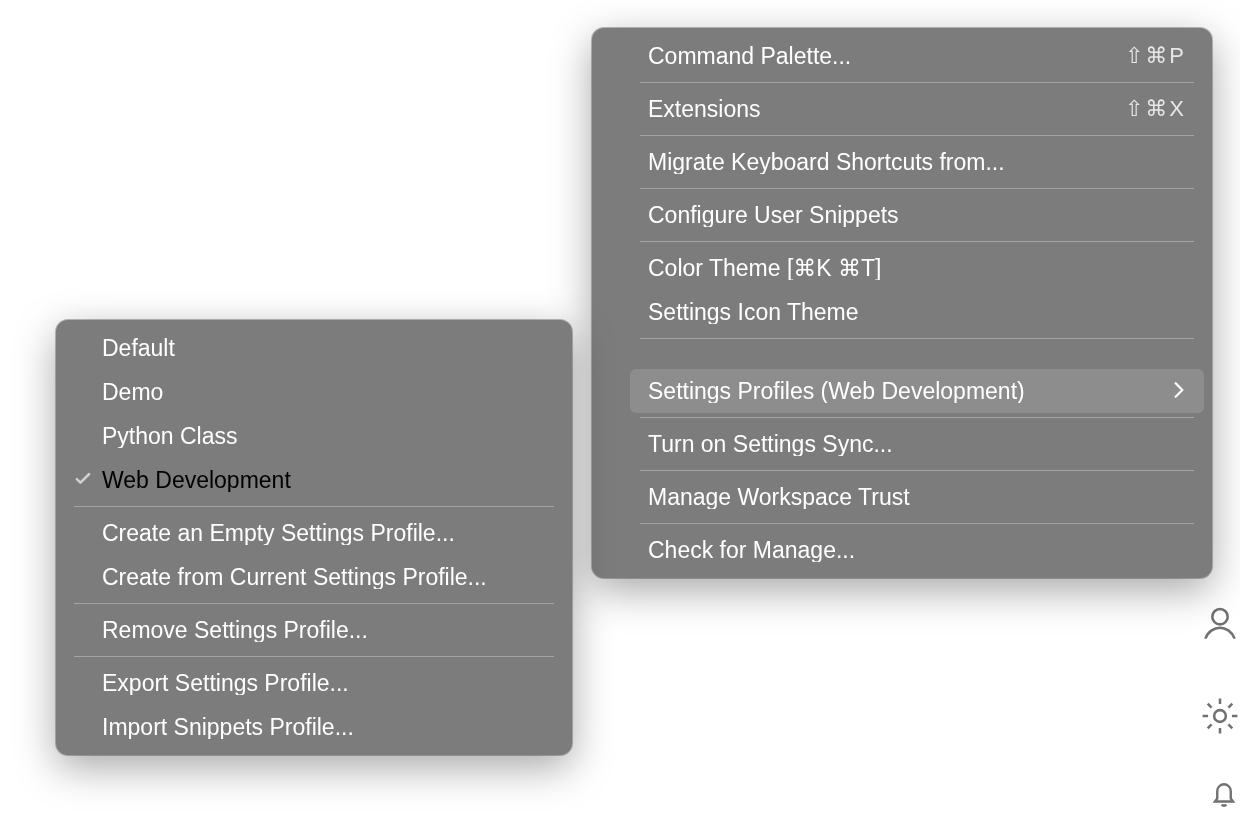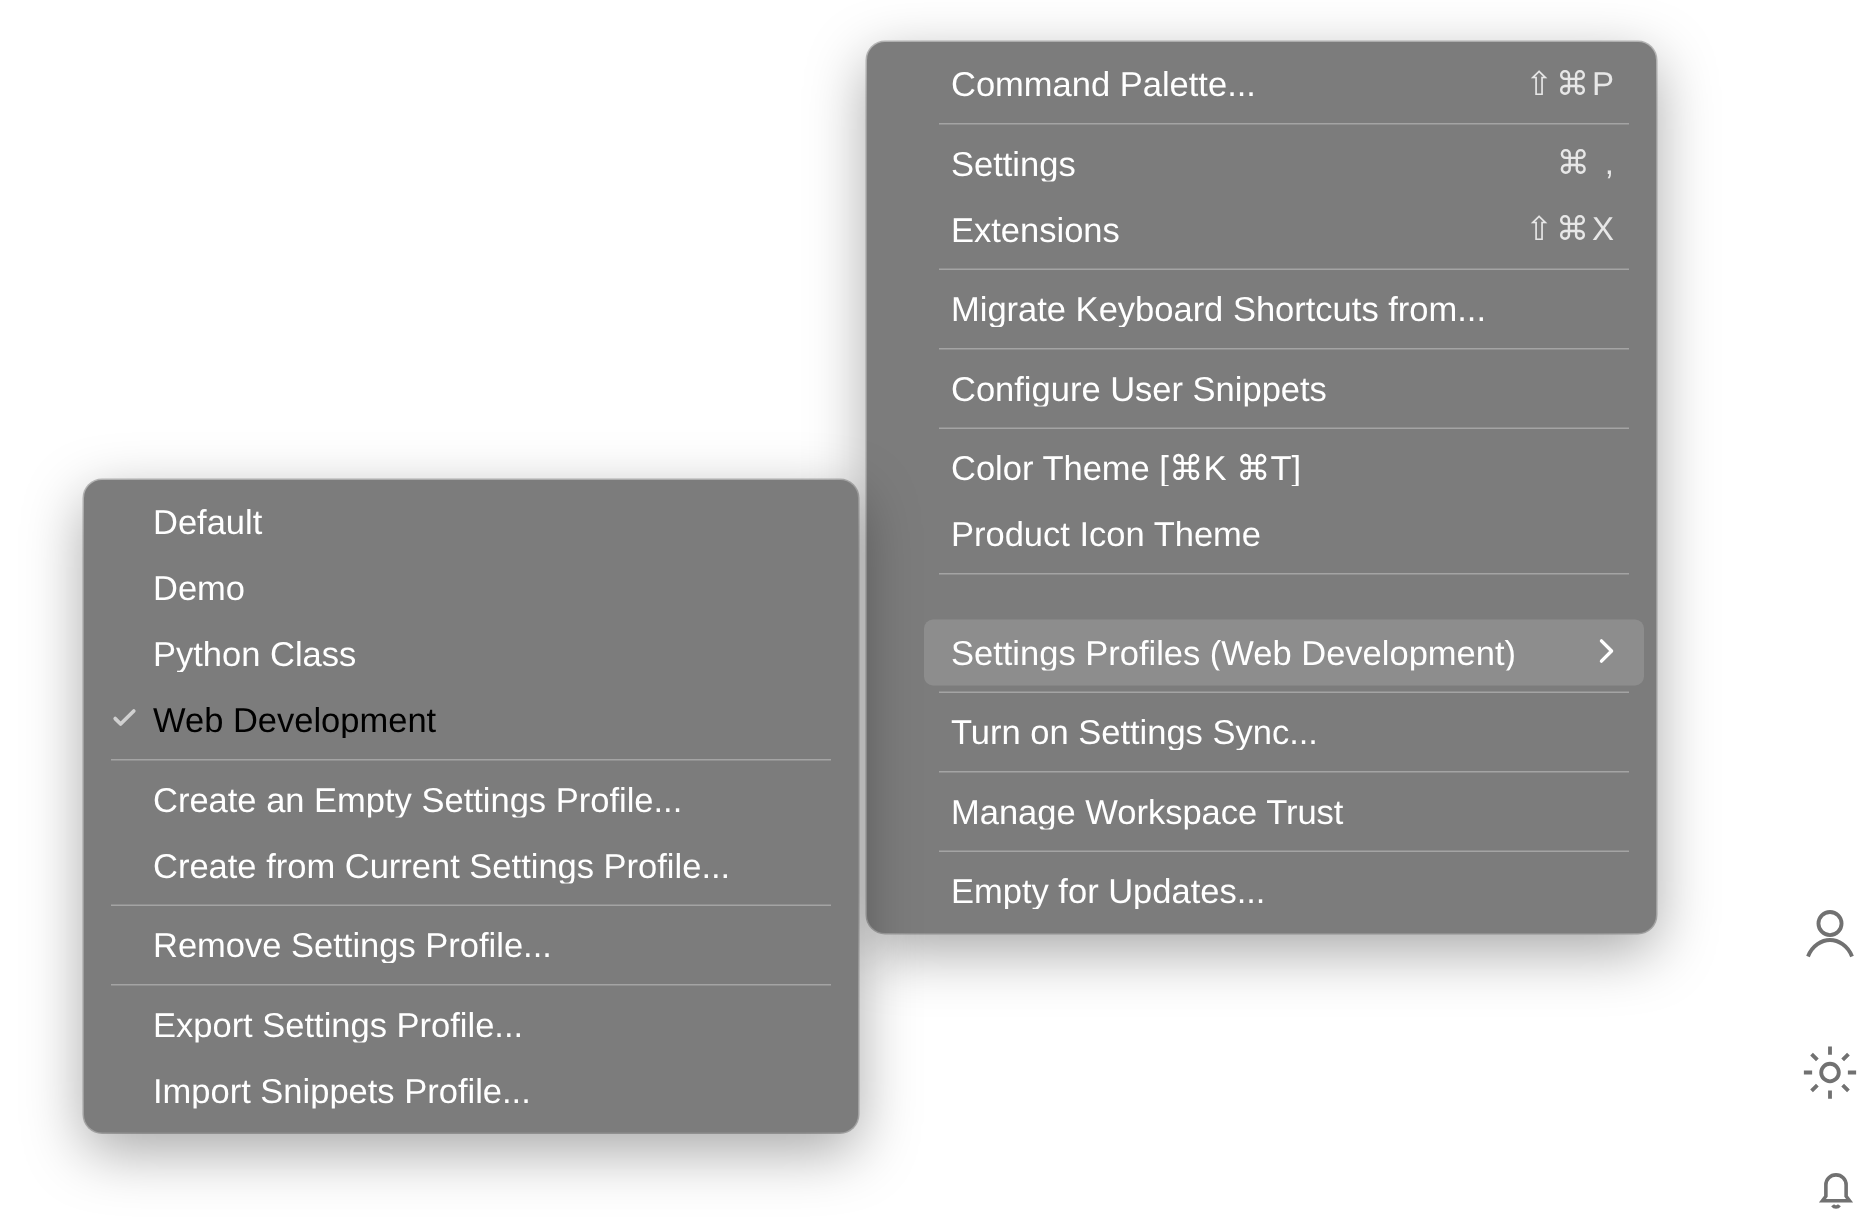--- a/index.html
+++ b/index.html
@@ -35,23 +35,23 @@
     position: absolute;
     background: #7c7c7c;
     border-radius: 12px;
     box-shadow: 0 12px 40px rgba(0,0,0,0.35), 0 0 0 1px rgba(0,0,0,0.25);
     padding: 6px 8px;
     box-sizing: border-box;
     color: #ffffff;
   }
 
   .menu-primary {
-    left: 578px;
+    left: 592px;
     top: 28px;
-    width: 526px;
+    width: 620px;
     padding-left: 38px;
   }
 
   .menu-sub {
     left: 56px;
     top: 320px;
     width: 516px;
   }
 
   .menu-item {
@@ -141,24 +141,20 @@
 <div class="menu menu-primary">
 
   <div class="menu-item">
     <span class="label">Command Palette...</span>
     <span class="shortcut">⇧⌘P</span>
   </div>
 
   <hr>
 
   <div class="menu-item">
-    <span class="label">Settings</span>
-    <span class="shortcut">⌘ ,</span>
-  </div>
-  <div class="menu-item">
     <span class="label">Extensions</span>
     <span class="shortcut">⇧⌘X</span>
   </div>
 
   <hr>
 
   <div class="menu-item">
     <span class="label">Migrate Keyboard Shortcuts from...</span>
   </div>
 
@@ -167,21 +163,21 @@
   <div class="menu-item">
     <span class="label">Configure User Snippets</span>
   </div>
 
   <hr>
 
   <div class="menu-item">
     <span class="label">Color Theme [⌘K ⌘T]</span>
   </div>
   <div class="menu-item">
-    <span class="label">Product Icon Theme</span>
+    <span class="label">Settings Icon Theme</span>
   </div>
 
   <hr>
 
   <div class="menu-item highlight">
     <span class="label">Settings Profiles (Web Development)</span>
     <span class="chevron">
       <svg width="14" height="18" viewBox="0 0 10 16" fill="none" stroke="#ffffff" stroke-width="2" stroke-linecap="round" stroke-linejoin="round">
           <path d="M2 2l6 6-6 6"></path>
         </svg>
@@ -196,21 +192,21 @@
 
   <hr>
 
   <div class="menu-item">
     <span class="label">Manage Workspace Trust</span>
   </div>
 
   <hr>
 
   <div class="menu-item">
-    <span class="label">Empty for Updates...</span>
+    <span class="label">Check for Manage...</span>
   </div>
 
 </div>
 
 <div class="menu menu-sub">
 
   <div class="menu-item">
     <span class="label">Default</span>
   </div>
   <div class="menu-item">

